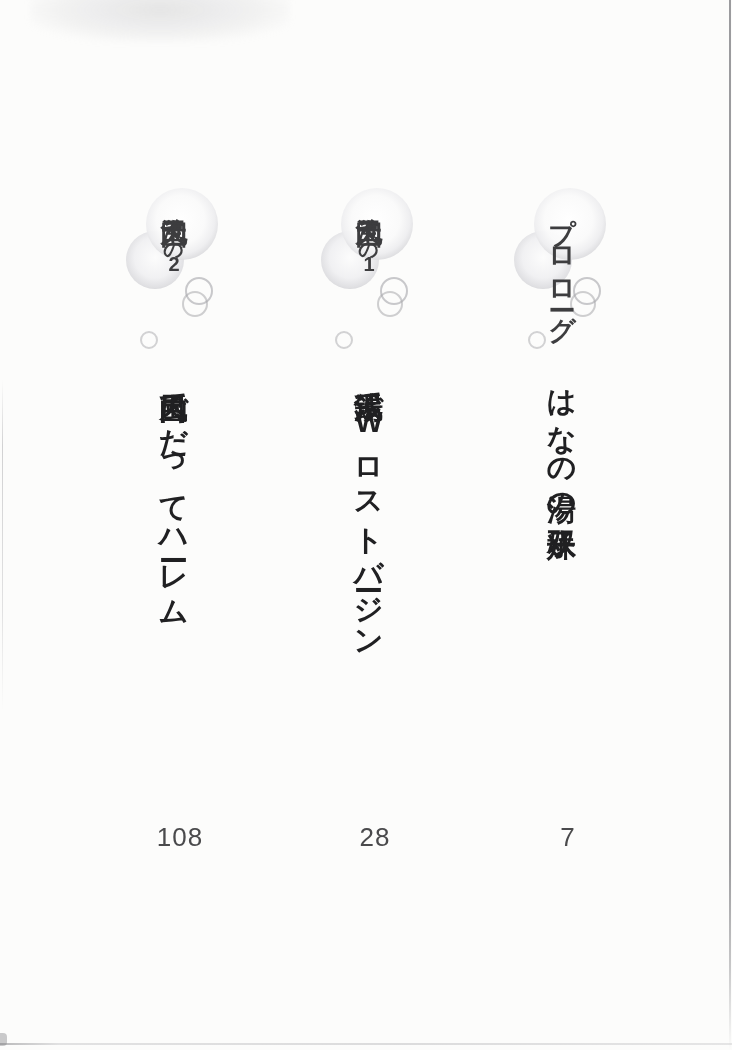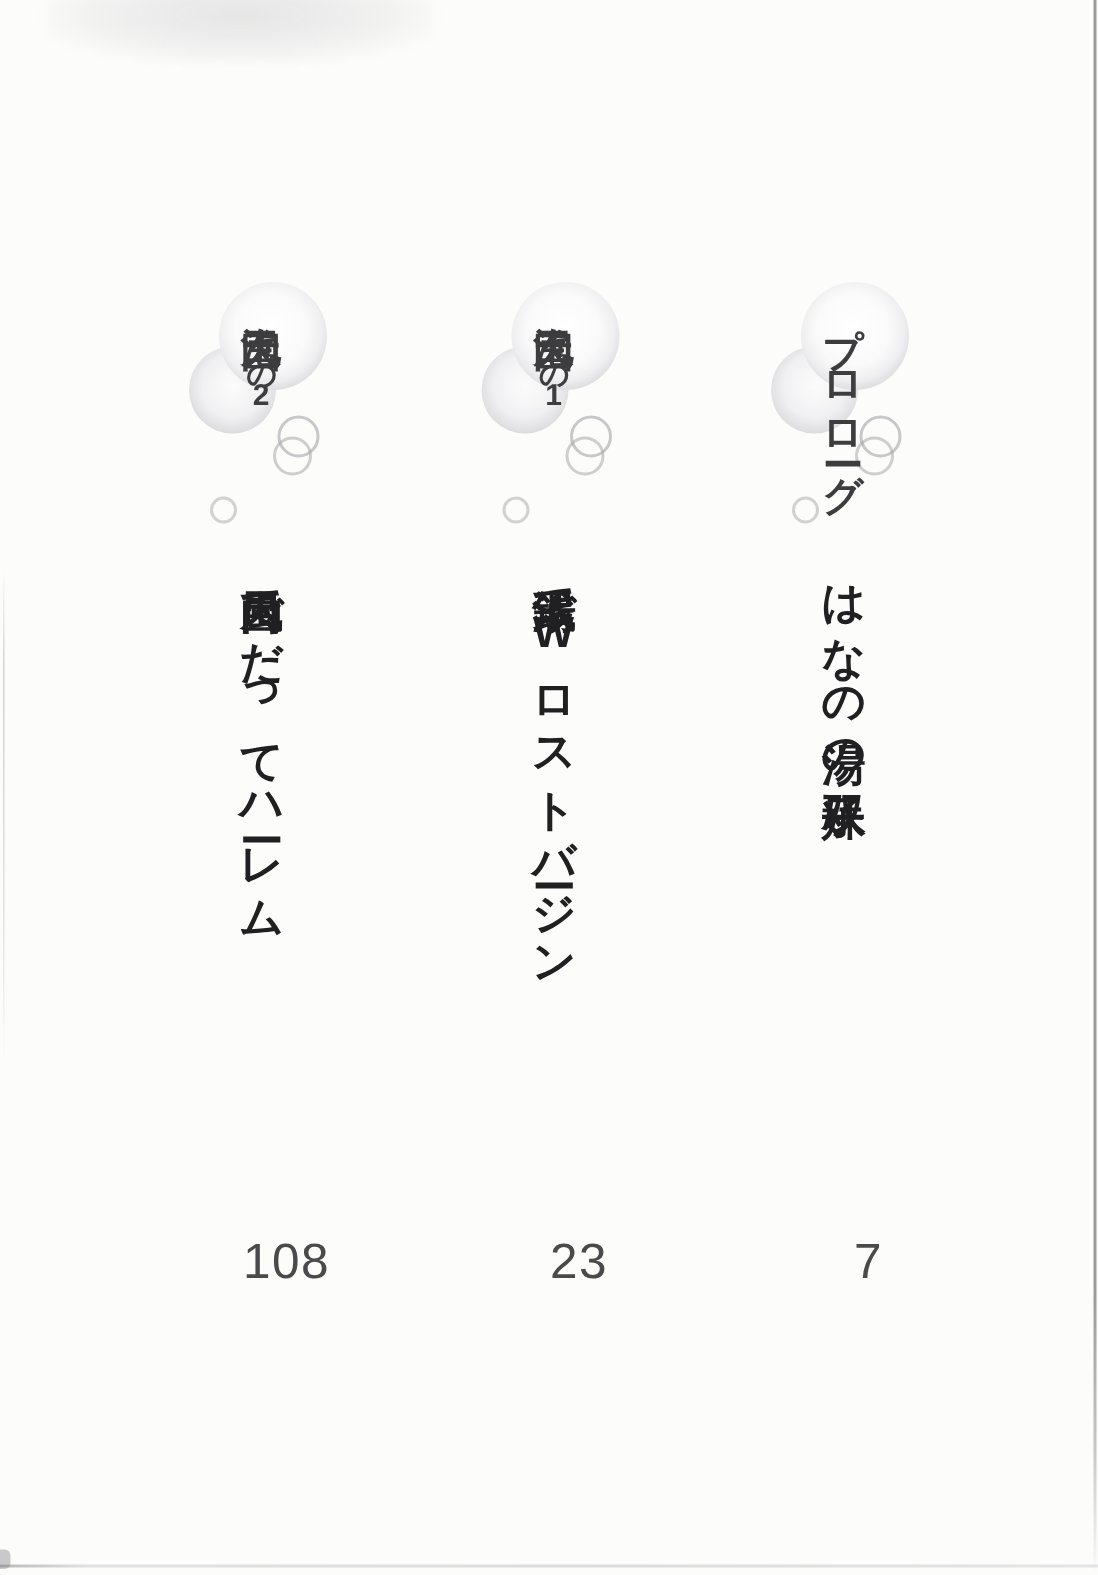--- a/index.html
+++ b/index.html
@@ -84,22 +84,22 @@
   }
   .hdr-sub, .hdr-num { font-size: 20px; letter-spacing: 1px; font-weight: 800; }
   .hdr-sub { margin-inline-start: 2px; }
 
   .chapter-title {
     top: 370px; font-size: 29px; font-weight: 700;
     color: var(--text-title); letter-spacing: 1px;
   }
 
   .page-number {
-    position: absolute; top: 822px; left: 17px; width: 100%;
-    text-align: center; font-size: 33px; font-weight: 400;
+    position: absolute; top: 822px; left: 6px; width: 100%;
+    text-align: center; font-size: 26px; font-weight: 400;
     color: var(--text-page-number); letter-spacing: 1px; z-index: 2;
   }
 </style>
 </head>
 <body>
 
 <div class="page">
 
   <div class="smudge-top"></div>
   <div class="edge-right"></div>
@@ -119,21 +119,21 @@
   </section>
 
   <section class="chapter pos-middle">
     <div class="bubble bubble-med"></div>
     <div class="bubble bubble-big"></div>
     <div class="ring ring-1"></div>
     <div class="ring ring-2"></div>
     <div class="ring ring-small"></div>
     <h2 class="chapter-header vtext"><span class="hdr-main">泡天国</span><span class="hdr-sub">その</span><span class="hdr-num upright">1</span></h2>
     <div class="chapter-title vtext"><span>銭湯で</span><span class="upright">W</span><span>ロストバージン</span></div>
-    <div class="page-number">23</div>
+    <div class="page-number">28</div>
   </section>
 
   <section class="chapter pos-left">
     <div class="bubble bubble-med"></div>
     <div class="bubble bubble-big"></div>
     <div class="ring ring-1"></div>
     <div class="ring ring-2"></div>
     <div class="ring ring-small"></div>
     <h2 class="chapter-header vtext"><span class="hdr-main">泡天国</span><span class="hdr-sub">その</span><span class="hdr-num upright">2</span></h2>
     <div class="chapter-title vtext"><span>内風呂でだってハーレム</span><span class="upright"></span><span></span></div>

